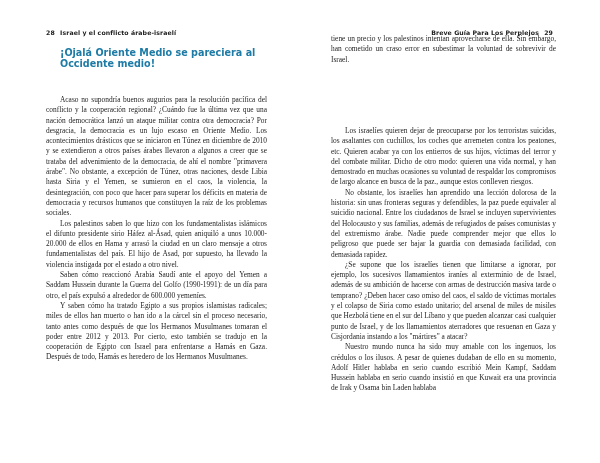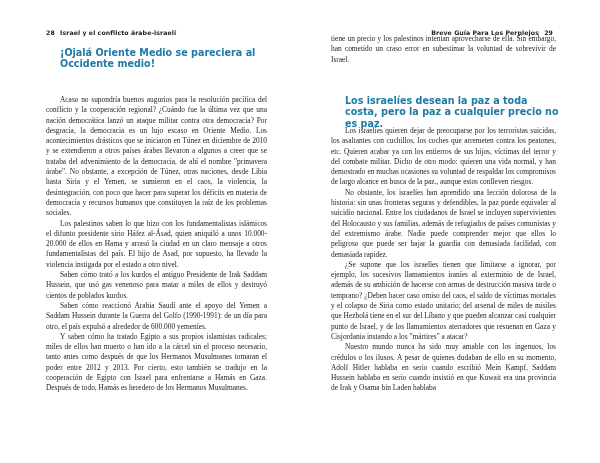--- a/index.html
+++ b/index.html
@@ -42,34 +42,32 @@
 
 <div class="page page-left">
   <div class="running-head">
     <span class="num">28</span>
     <span>Israel y el conflicto árabe-israelí</span>
   </div>
   <h2 class="heading">¡Ojalá Oriente Medio se pareciera al Occidente medio!</h2>
   <div class="body-text">
     <p>Acaso no supondría buenos augurios para la resolución pacífica del conflicto y la cooperación regional? ¿Cuándo fue la última vez que una nación democrática lanzó un ataque militar contra otra democracia? Por desgracia, la democracia es un lujo escaso en Oriente Medio. Los acontecimientos drásticos que se iniciaron en Túnez en diciembre de 2010 y se extendieron a otros países árabes llevaron a algunos a creer que se trataba del advenimiento de la democracia, de ahí el nombre "primavera árabe". No obstante, a excepción de Túnez, otras naciones, desde Libia hasta Siria y el Yemen, se sumieron en el caos, la violencia, la desintegración, con poco que hacer para superar los déficits en materia de democracia y recursos humanos que constituyen la raíz de los problemas sociales.</p>
     <p>Los palestinos saben lo que hizo con los fundamentalistas islámicos el difunto presidente sirio Háfez al-Ásad, quien aniquiló a unos 10.000-20.000 de ellos en Hama y arrasó la ciudad en un claro mensaje a otros fundamentalistas del país. El hijo de Asad, por supuesto, ha llevado la violencia instigada por el estado a otro nivel.</p>
-    <p>Saben cómo trató a los kurdos el antiguo Presidente de Irak Saddam Hussein, que usó gas venenoso para matar a miles de ellos y destruyó cientos de poblados kurdos.</p>
     <p>Saben cómo reaccionó Arabia Saudí ante el apoyo del Yemen a Saddam Hussein durante la Guerra del Golfo (1990-1991): de un día para otro, el país expulsó a alrededor de 600.000 yemeníes.</p>
     <p>Y saben cómo ha tratado Egipto a sus propios islamistas radicales; miles de ellos han muerto o han ido a la cárcel sin el proceso necesario, tanto antes como después de que los Hermanos Musulmanes tomaran el poder entre 2012 y 2013. Por cierto, esto también se tradujo en la cooperación de Egipto con Israel para enfrentarse a Hamás en Gaza. Después de todo, Hamás es heredero de los Hermanos Musulmanes.</p>
   </div>
 </div>
 
 <div class="page page-right">
   <div class="running-head">
     <span>Breve Guía Para Los Perplejos</span>
     <span class="num">29</span>
   </div>
   <div class="body-text top">
     <p class="noindent">tiene un precio y los palestinos intentan aprovecharse de ella. Sin embargo, han cometido un craso error en subestimar la voluntad de sobrevivir de Israel.</p>
   </div>
-  <h2 class="heading">Los israelíes desean la paz a toda costa, pero la paz a cualquier precio no es paz.</h2>
   <div class="body-text main">
     <p>Los israelíes quieren dejar de preocuparse por los terroristas suicidas, los asaltantes con cuchillos, los coches que arremeten contra los peatones, etc. Quieren acabar ya con los entierros de sus hijos, víctimas del terror y del combate militar. Dicho de otro modo: quieren una vida normal, y han demostrado en muchas ocasiones su voluntad de respaldar los compromisos de largo alcance en busca de la paz., aunque estos conlleven riesgos.</p>
     <p>No obstante, los israelíes han aprendido una lección dolorosa de la historia: sin unas fronteras seguras y defendibles, la paz puede equivaler al suicidio nacional. Entre los ciudadanos de Israel se incluyen supervivientes del Holocausto y sus familias, además de refugiados de países comunistas y del extremismo árabe. Nadie puede comprender mejor que ellos lo peligroso que puede ser bajar la guardia con demasiada facilidad, con demasiada rapidez.</p>
     <p>¿Se supone que los israelíes tienen que limitarse a ignorar, por ejemplo, los sucesivos llamamientos iraníes al exterminio de de Israel, además de su ambición de hacerse con armas de destrucción masiva tarde o temprano? ¿Deben hacer caso omiso del caos, el saldo de víctimas mortales y el colapso de Siria como estado unitario; del arsenal de miles de misiles que Hezbolá tiene en el sur del Líbano y que pueden alcanzar casi cualquier punto de Israel, y de los llamamientos aterradores que resuenan en Gaza y Cisjordania instando a los "mártires" a atacar?</p>
     <p>Nuestro mundo nunca ha sido muy amable con los ingenuos, los crédulos o los ilusos. A pesar de quienes dudaban de ello en su momento, Adolf Hitler hablaba en serio cuando escribió Mein Kampf, Saddam Hussein hablaba en serio cuando insistió en que Kuwait era una provincia de Irak y Osama bin Laden hablaba</p>
   </div>
 </div>
 
 </body></html>

